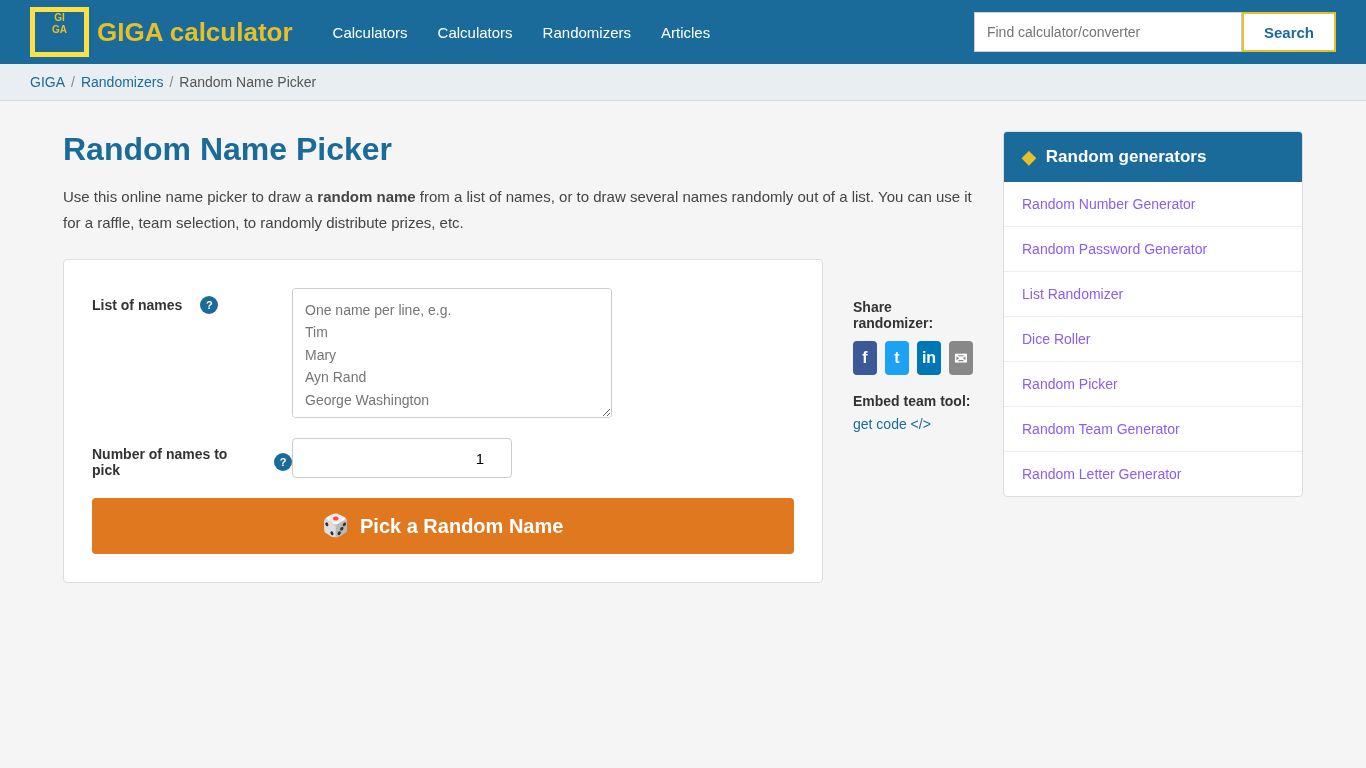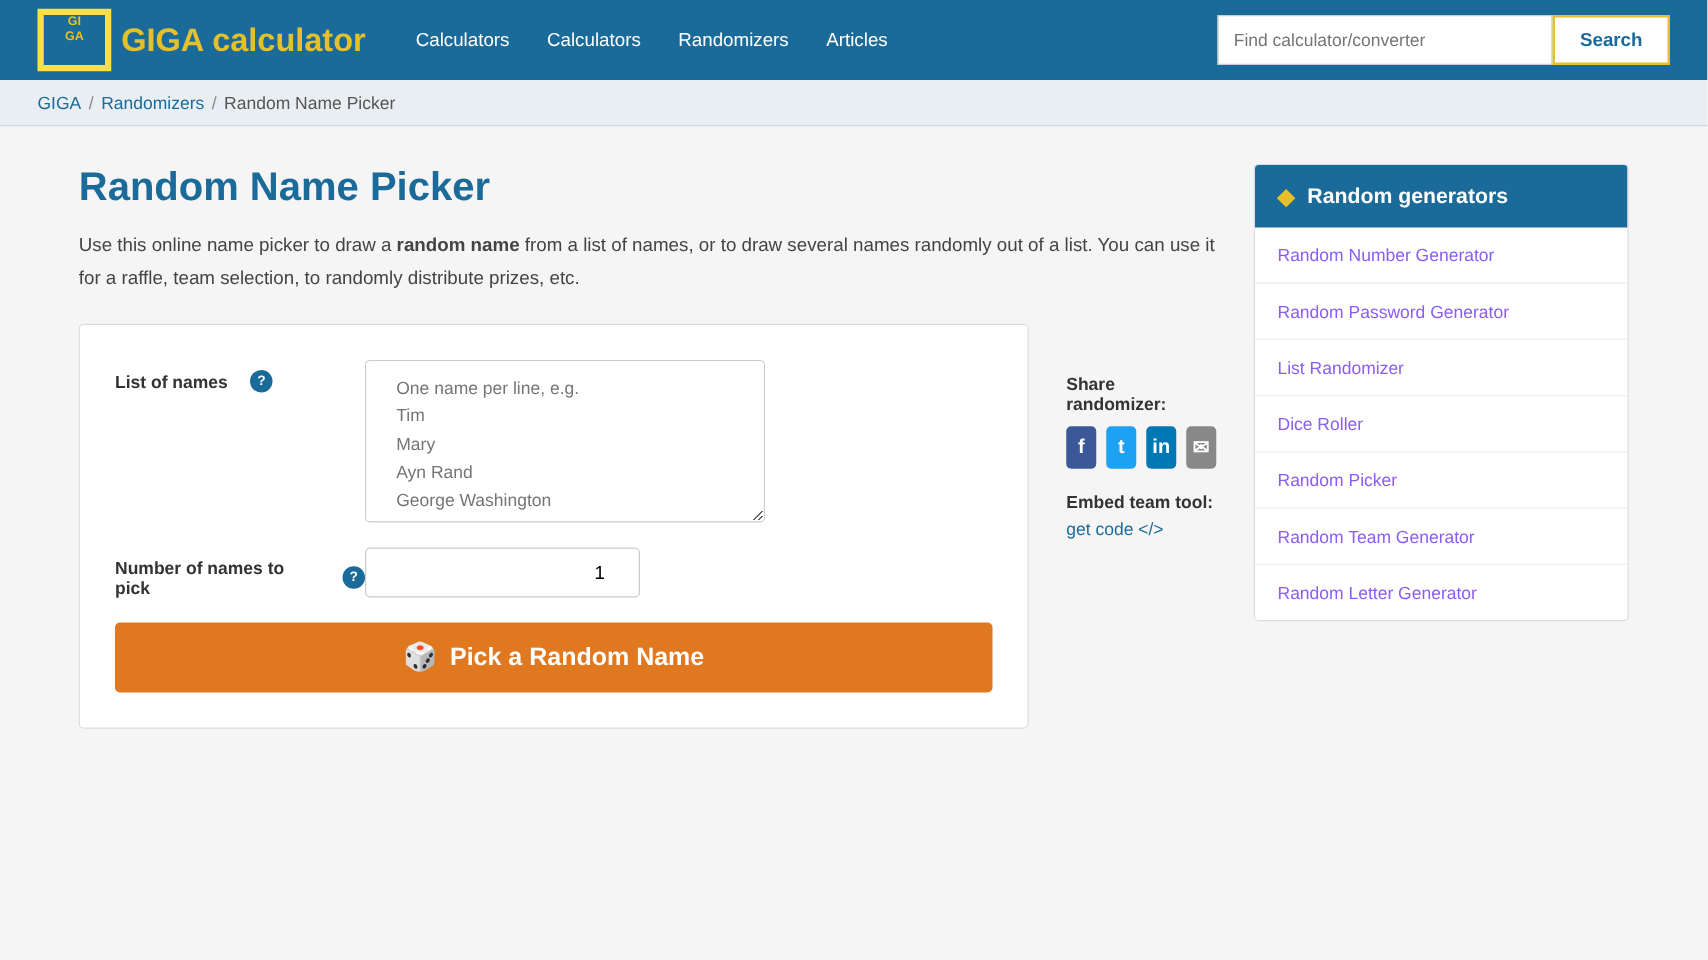--- a/index.html
+++ b/index.html
@@ -169,21 +169,21 @@
       font-size: 11px;
       font-weight: bold;
       cursor: pointer;
       flex-shrink: 0;
     }
     .names-textarea {
       width: 320px;
       height: 130px;
       border: 1px solid #ccc;
       border-radius: 4px;
-      padding: 10px 24px;
+      padding: 10px 12px;
       font-size: 14px;
       color: #999;
       resize: vertical;
       font-family: Arial, sans-serif;
       line-height: 1.6;
     }
     .number-input {
       width: 220px;
       height: 40px;
       border: 1px solid #ccc;

